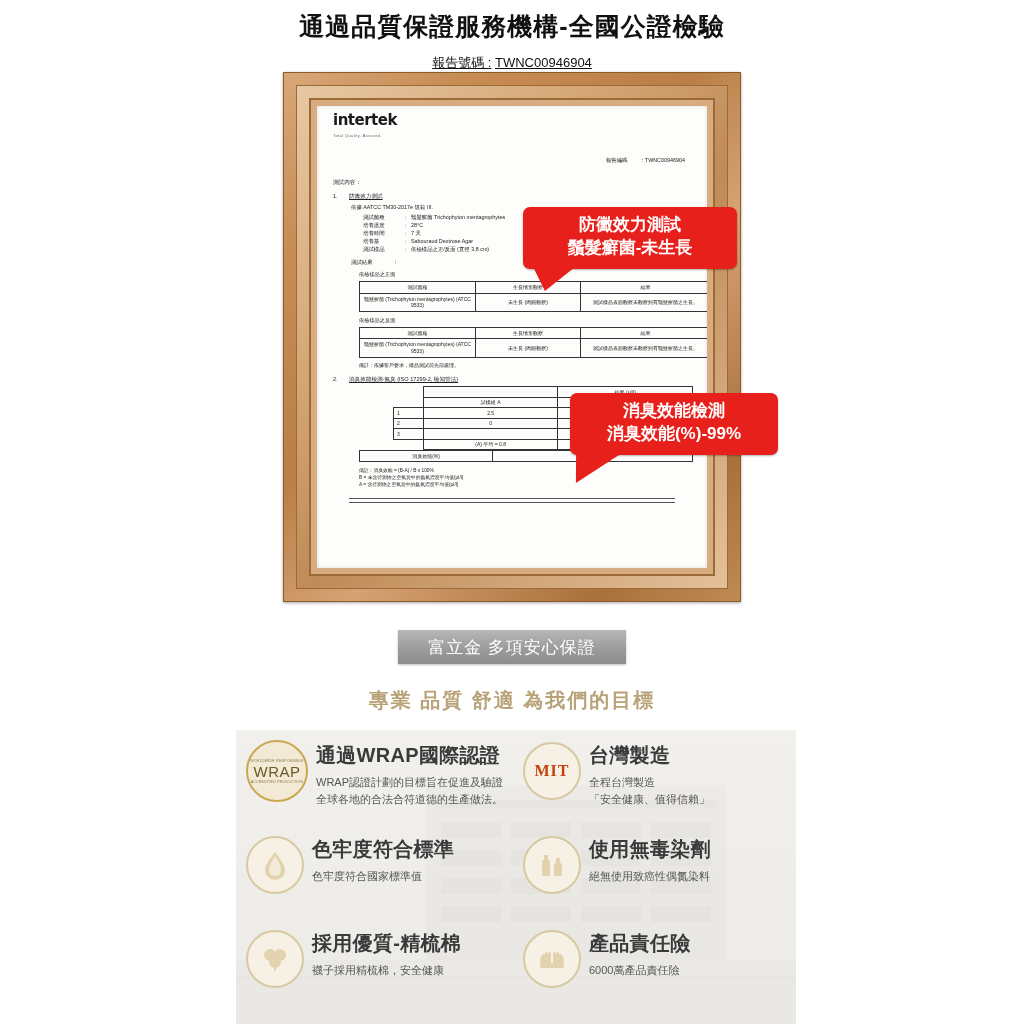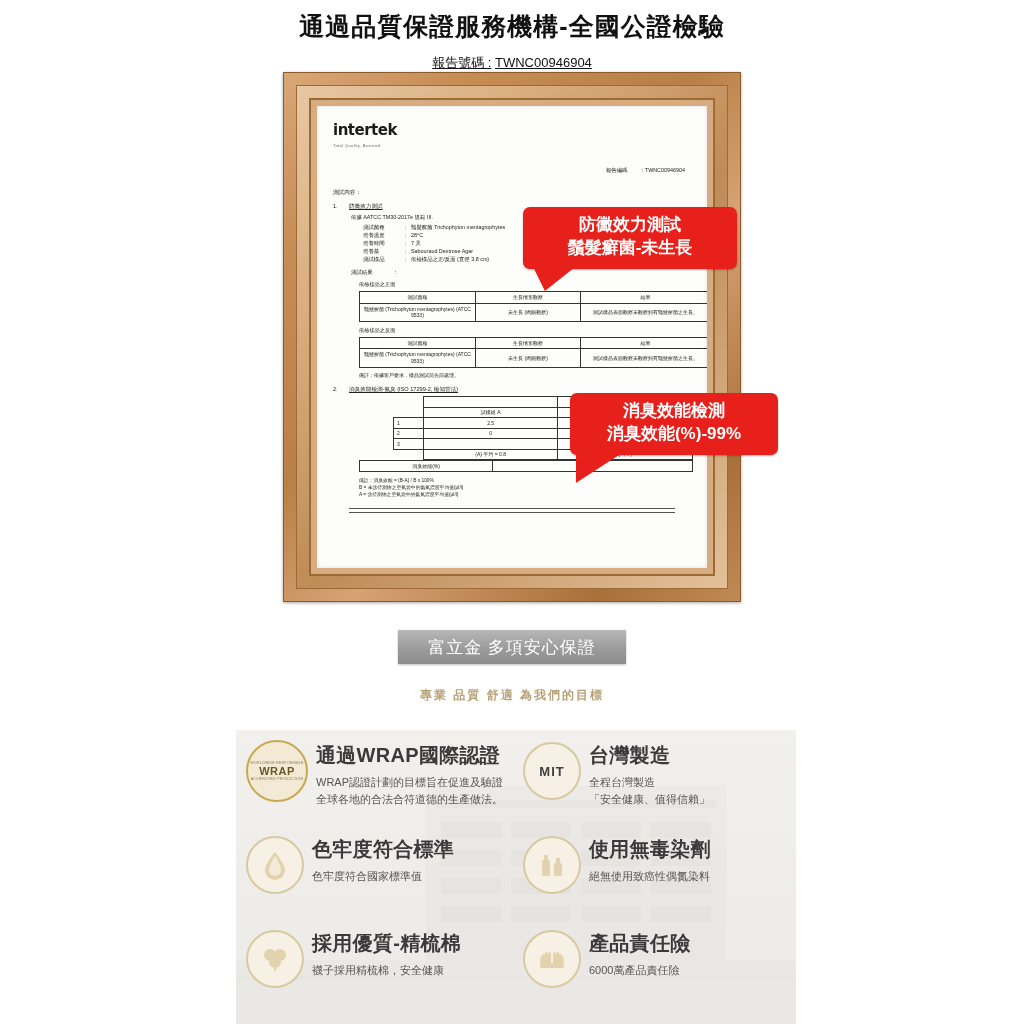--- a/index.html
+++ b/index.html
@@ -72,21 +72,21 @@
     position: absolute;
     left: 34px; top: 34px; right: 34px; bottom: 34px;
     background: #fdfdfb;
     box-shadow: inset 0 0 4px rgba(0,0,0,0.12);
     overflow: hidden;
   }
 
   
   .cert-inner {
     position: relative;
-    padding: 14px 16px 0 16px;
+    padding: 4px 16px 0 16px;
     font-size: 5.4px;
     line-height: 1.45;
     color: #222;
     height: 100%;
     box-sizing: border-box;
   }
   .logo {
     font-size: 15px;
     font-weight: bold;
     letter-spacing: -0.5px;
@@ -241,21 +241,21 @@
     align-items: center;
     justify-content: center;
     letter-spacing: 1px;
     box-shadow: 0 1px 2px rgba(0,0,0,0.25);
   }
   .tagline {
     position: absolute;
     left: 0; right: 0;
     top: 687px;
     text-align: center;
-    font-size: 12px;
+    font-size: 20px;
     font-weight: bold;
     color: #b8a277;
     letter-spacing: 2px;
   }
 
   
   .features {
     position: absolute;
     left: 236px;
     top: 730px;
@@ -315,35 +315,36 @@
     width: 58px; height: 58px;
     border-radius: 50%;
     background: #f3ead6;
     border: 2px solid #c9a94f;
     display: flex; align-items: center; justify-content: center;
     flex-direction: column;
     margin-top: 2px;
     flex: 0 0 auto;
   }
   .wrap-badge .wtxt {
-    font-size: 11px;
-    font-weight: bold;
+    font-size: 15px;
+    font-weight: normal;
     color: #6a5a2a;
     letter-spacing: 0.5px;
   }
   .wrap-badge .wsub {
     font-size: 3.6px;
     color: #8a7640;
     letter-spacing: 0.2px;
   }
   .mit-txt {
-    font-size: 13px;
+    font-size: 16px;
     font-weight: bold;
-    color: #404040;
+    color: #c2410c;
     letter-spacing: 1px;
+    font-family: Liberation Serif, serif;
   }
 </style>
 </head>
 <body>
 
 <div class="page">
 
   <div class="header-title">通過品質保證服務機構-全國公證檢驗</div>
   <div class="report-no">
     <span class="ul">報告號碼 :</span>

